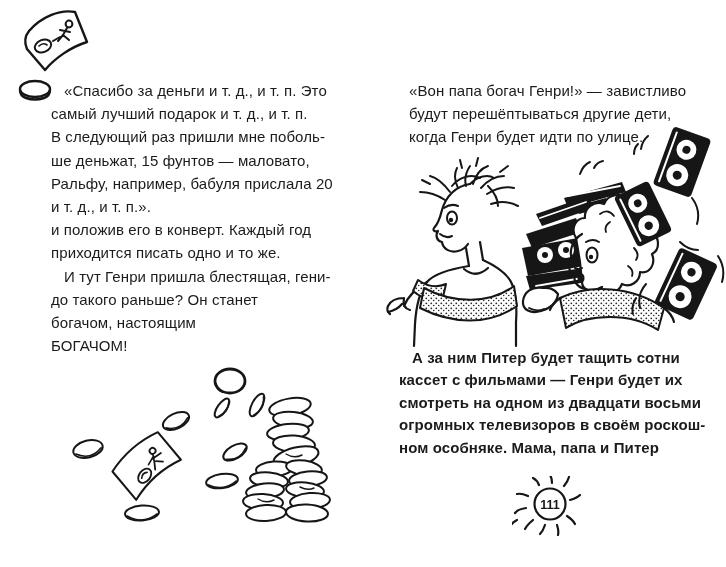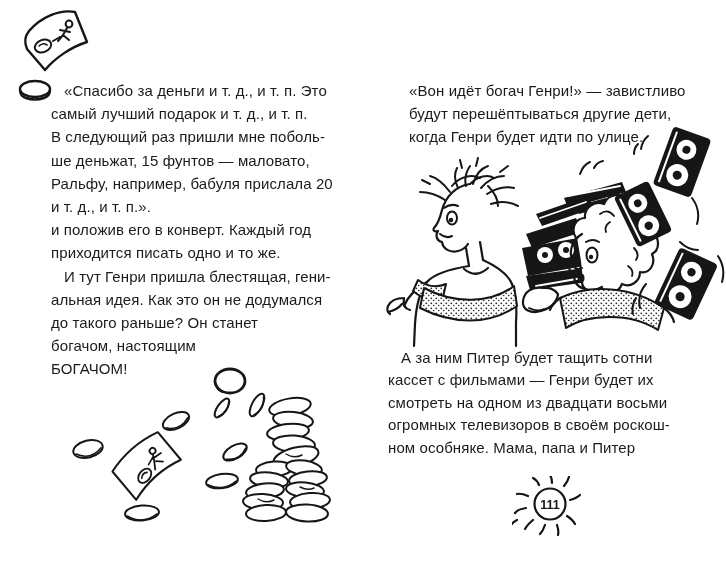--- a/index.html
+++ b/index.html
@@ -4,21 +4,21 @@
 <style>
   html,body{margin:0;padding:0;background:#888;}
   .spread{
     position:relative;width:726px;height:567px;background:#ffffff;
     font-family:"Liberation Sans", sans-serif;color:#1b1b1b;overflow:hidden;
   }
   .tb{position:absolute;font-size:15px;font-weight:500;letter-spacing:.1px;}
   .tb .line{white-space:pre;}
   .tb-left{left:51px;top:79px;line-height:23.2px;width:300px;}
   .tb-right-top{left:409px;top:79px;line-height:23.2px;width:310px;}
-  .tb-right-bottom{left:388px;top:347px;line-height:22.4px;width:310px;}
+  .tb-right-bottom{left:399px;top:347px;line-height:22.4px;width:310px;font-weight:bold;}
   .indent{padding-left:13px;}
   .ill{position:absolute;display:block;}
   svg text{font-family:"Liberation Sans", sans-serif;}
 </style>
 </head>
 <body>
 
 <div class="spread">
 
   <svg class="ill" style="left:8px;top:4px" width="100" height="100" viewBox="0 0 100 100" role="img">
@@ -37,21 +37,20 @@
   <div class="tb tb-left">
     <div class="line indent">«Спасибо за деньги и т. д., и т. п. Это</div>
     <div class="line">самый лучший подарок и т. д., и т. п.</div>
     <div class="line">В следующий раз пришли мне поболь-</div>
     <div class="line">ше деньжат, 15 фунтов — маловато,</div>
     <div class="line">Ральфу, например, бабуля прислала 20</div>
     <div class="line">и т. д., и т. п.».</div>
     <div class="line">и положив его в конверт. Каждый год</div>
     <div class="line">приходится писать одно и то же.</div>
     <div class="line indent">И тут Генри пришла блестящая, гени-</div>
-    <div class="line">альная идея. Как это он не додумался</div>
     <div class="line">до такого раньше? Он станет</div>
     <div class="line">богачом, настоящим</div>
     <div class="line">БОГАЧОМ!</div>
   </div>
 
   <svg class="ill" style="left:50px;top:366px" width="300" height="165" viewBox="0 0 300 165" role="img">
     <g fill="#fff" stroke="#161616" stroke-width="2" stroke-linecap="round" stroke-linejoin="round">
 
       <ellipse cx="180" cy="15" rx="15" ry="12" stroke-width="2.8"></ellipse>
       <path d="M 166,18 q 1,6 7,8" fill="none"></path>
@@ -108,21 +107,21 @@
       <ellipse cx="254" cy="102" rx="18" ry="7.5" transform="rotate(8 254 102)"></ellipse>
       <ellipse cx="258" cy="113" rx="19" ry="7.5" transform="rotate(-6 258 113)"></ellipse>
       <ellipse cx="255" cy="124" rx="19" ry="7.5" transform="rotate(5 255 124)"></ellipse>
       <ellipse cx="260" cy="135" rx="20" ry="8" transform="rotate(-4 260 135)"></ellipse>
       <ellipse cx="257" cy="147" rx="21" ry="8.5" transform="rotate(3 257 147)"></ellipse>
       <path d="M 236,88 q 8,5 16,1 M 208,133 q 8,5 16,1 M 250,121 q 8,4 14,1" fill="none" stroke-width="1.4"></path>
     </g>
   </svg>
 
   <div class="tb tb-right-top">
-    <div class="line">«Вон идёт богач Генри!» — завистливо</div>
+    <div class="line">«Вон папа богач Генри!» — завистливо</div>
     <div class="line">будут перешёптываться другие дети,</div>
     <div class="line">когда Генри будет идти по улице.</div>
   </div>
 
   <svg class="ill" style="left:380px;top:122px" width="346" height="228" viewBox="0 0 346 228" role="img">
     <defs>
       <pattern id="stip" patternUnits="userSpaceOnUse" width="5" height="5">
         <rect width="5" height="5" fill="#fff"></rect>
         <circle cx="1.3" cy="1.3" r="0.9" fill="#2a2a2a"></circle>
         <circle cx="3.7" cy="3.5" r="0.8" fill="#2a2a2a"></circle>

